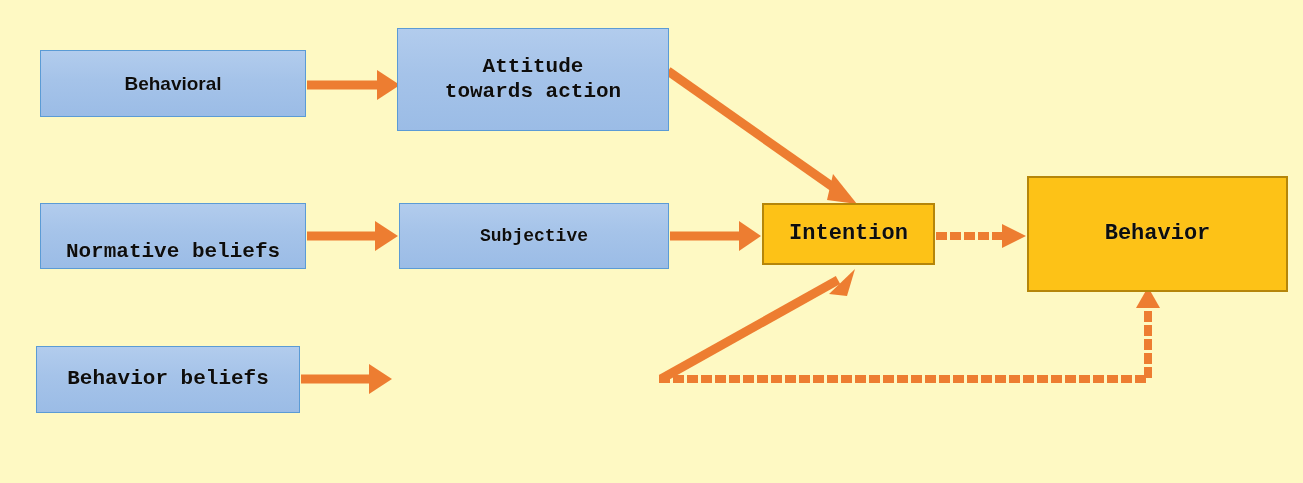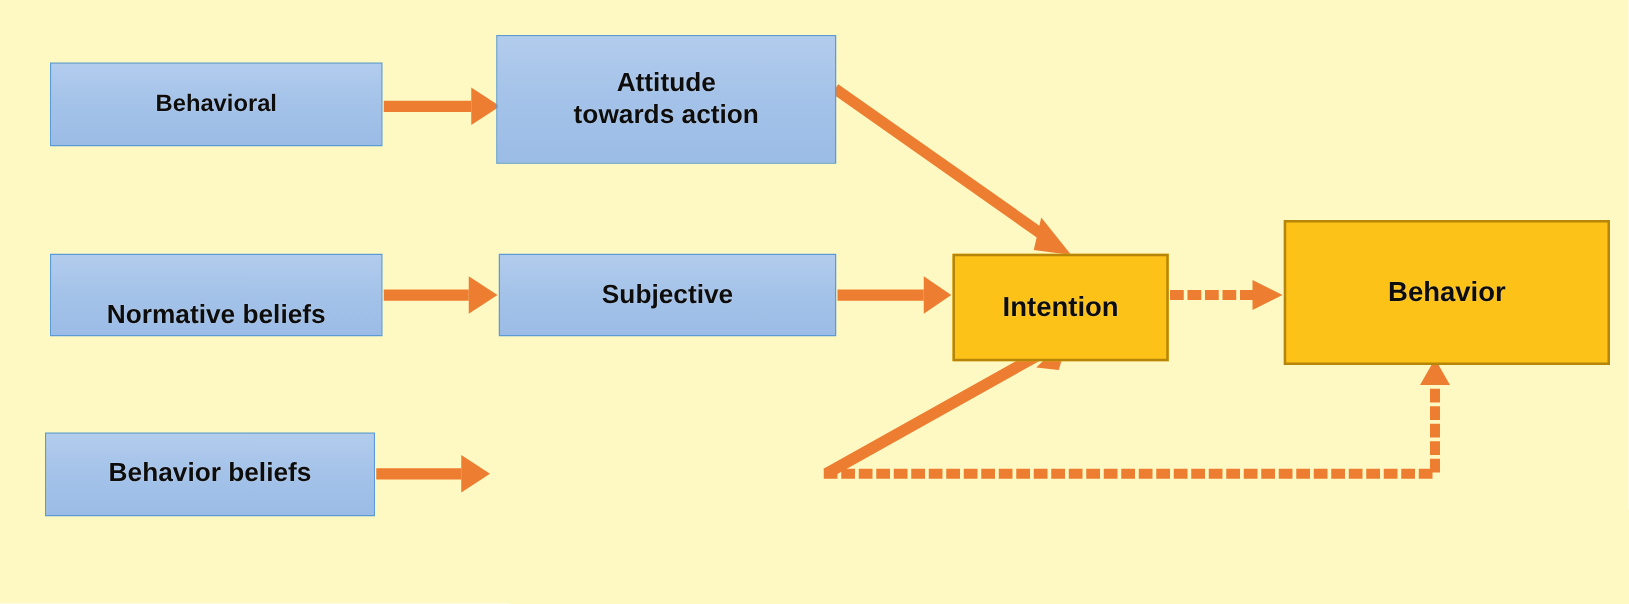--- a/index.html
+++ b/index.html
@@ -41,21 +41,21 @@
   .node-yellow {
     background: #fdc217;
     border: 2px solid #b5860a;
   }
   .node-label {
     color: #0d0d0d;
     font-weight: bold;
     text-shadow: 0 0 1px rgba(255,255,255,0.55);
     padding: 0 6px;
   }
-  .serif  { font-family: Liberation Sans, sans-serif; }
+  .serif  { font-family: Liberation Mono, monospace; }
   .sans   { font-family: "Liberation Sans", sans-serif; }
 </style>
 </head>
 <body>
 
 <div id="diagram-root">
 
   <svg id="diagram-svg" viewBox="0 0 1303 483" xmlns="http://www.w3.org/2000/svg">
 
     <g>
@@ -106,29 +106,29 @@
   <div class="node node-blue" style="left:397px; top:28px; width:272px; height:103px;">
     <span class="node-label serif multiline" style="font-size:21px; white-space:pre-line;">Attitude
 towards action</span>
   </div>
 
   <div class="node node-blue" style="left:40px; top:203px; width:266px; height:66px;">
     <span class="node-label serif" style="font-size:21px;margin-top:33px;">Normative beliefs</span>
   </div>
 
   <div class="node node-blue" style="left:399px; top:203px; width:270px; height:66px;">
-    <span class="node-label serif" style="font-size:21px;">Subjective</span>
+    <span class="node-label serif" style="font-size:18px;">Subjective</span>
   </div>
 
   <div class="node node-blue" style="left:36px; top:346px; width:264px; height:67px;">
     <span class="node-label serif" style="font-size:21px;">Behavior beliefs</span>
   </div>
 
 
-  <div class="node node-yellow" style="left:762px; top:203px; width:173px; height:86px;">
+  <div class="node node-yellow" style="left:762px; top:203px; width:173px; height:62px;">
     <span class="node-label serif" style="font-size:22px;">Intention</span>
   </div>
 
   <div class="node node-yellow" style="left:1027px; top:176px; width:261px; height:116px;">
     <span class="node-label serif" style="font-size:22px;">Behavior</span>
   </div>
 
 </div>
 
 </body></html>

